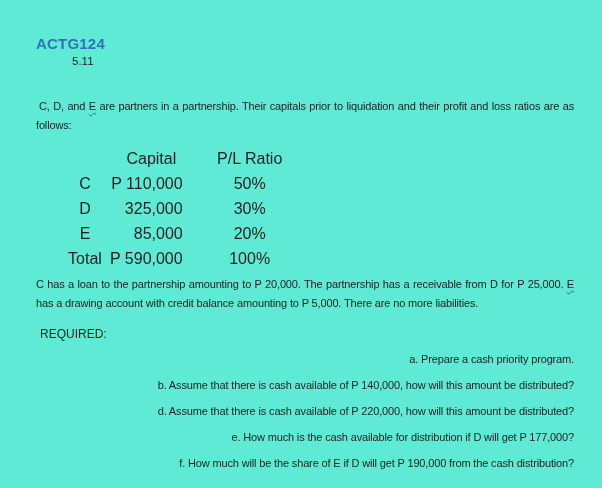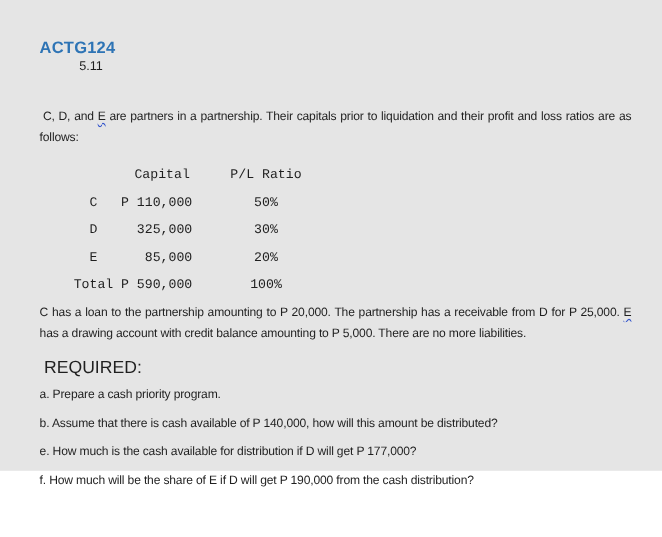--- a/index.html
+++ b/index.html
@@ -10,23 +10,23 @@
   body {
     width: 602px;
     height: 488px;
     overflow: hidden;
     font-family: "Liberation Sans", sans-serif;
     color: #1f1f1f;
   }
   .page {
     box-sizing: border-box;
     width: 602px;
-    height: 428px;
+    height: 488px;
     padding: 36px 28px 0 36px;
-    background: #e5e5e5;
+    background: #5eead4;
   }
   .course-code {
     color: #2E74B5;
     font-size: 15px;
     font-weight: bold;
     line-height: 16px;
     letter-spacing: 0.2px;
   }
   .problem-number {
     font-size: 11.5px;
@@ -50,47 +50,47 @@
   .spell-wavy {
     text-decoration-line: underline;
     text-decoration-style: wavy;
     text-decoration-color: #3355CC;
     text-decoration-thickness: 1px;
     text-underline-offset: 2px;
   }
   table.capital-table {
     border-collapse: collapse;
     margin-left: 24px;
-    font-size: 12px;
+    font-size: 16px;
     color: #1f1f1f;
-    font-family: Liberation Mono, monospace;
   }
   .capital-table th, .capital-table td {
     padding: 0;
     height: 25px;
     font-weight: normal;
     vertical-align: middle;
     white-space: nowrap;
   }
   .col-partner { width: 50px; text-align: center; }
   .col-amount  { width: 51px; text-align: right; }
   .col-ratio   { width: 134px; text-align: center; }
   th.col-amount { text-align: center; text-indent: 10px; }
   .required-label {
-    font-size: 16px;
+    font-size: 12px;
     line-height: 19px;
     margin-top: 12px;
     padding-left: 4px;
   }
   .question {
     font-size: 11px;
     line-height: 19px;
     letter-spacing: -0.15px;
     margin-top: 7px;
     white-space: nowrap;
+    text-align: right;
   }
   .question.first { margin-top: 6px; }
 </style>
 </head>
 <body>
 
 <div class="page">
 
   <div class="course-code">ACTG124</div>
   <div class="problem-number">5.11</div>
@@ -126,16 +126,17 @@
     </tr>
   </tbody>
     </table>
 
   <p class="para details-para"><span>C has a loan to the partnership amounting to P 20,000. The partnership has a receivable from D for P 25,000. </span><span class="spell-wavy">E</span><span> has a drawing account with credit balance amounting to P 5,000. There are no more liabilities.</span></p>
 
   <div class="required-label">REQUIRED:</div>
 
   <div class="question first">a. Prepare a cash priority program.</div>
   <div class="question">b. Assume that there is cash available of P 140,000, how will this amount be distributed?</div>
+  <div class="question">d. Assume that there is cash available of P 220,000, how will this amount be distributed?</div>
   <div class="question">e. How much is the cash available for distribution if D will get P 177,000?</div>
   <div class="question">f. How much will be the share of E if D will get P 190,000 from the cash distribution?</div>
 
 </div>
 
 </body></html>

